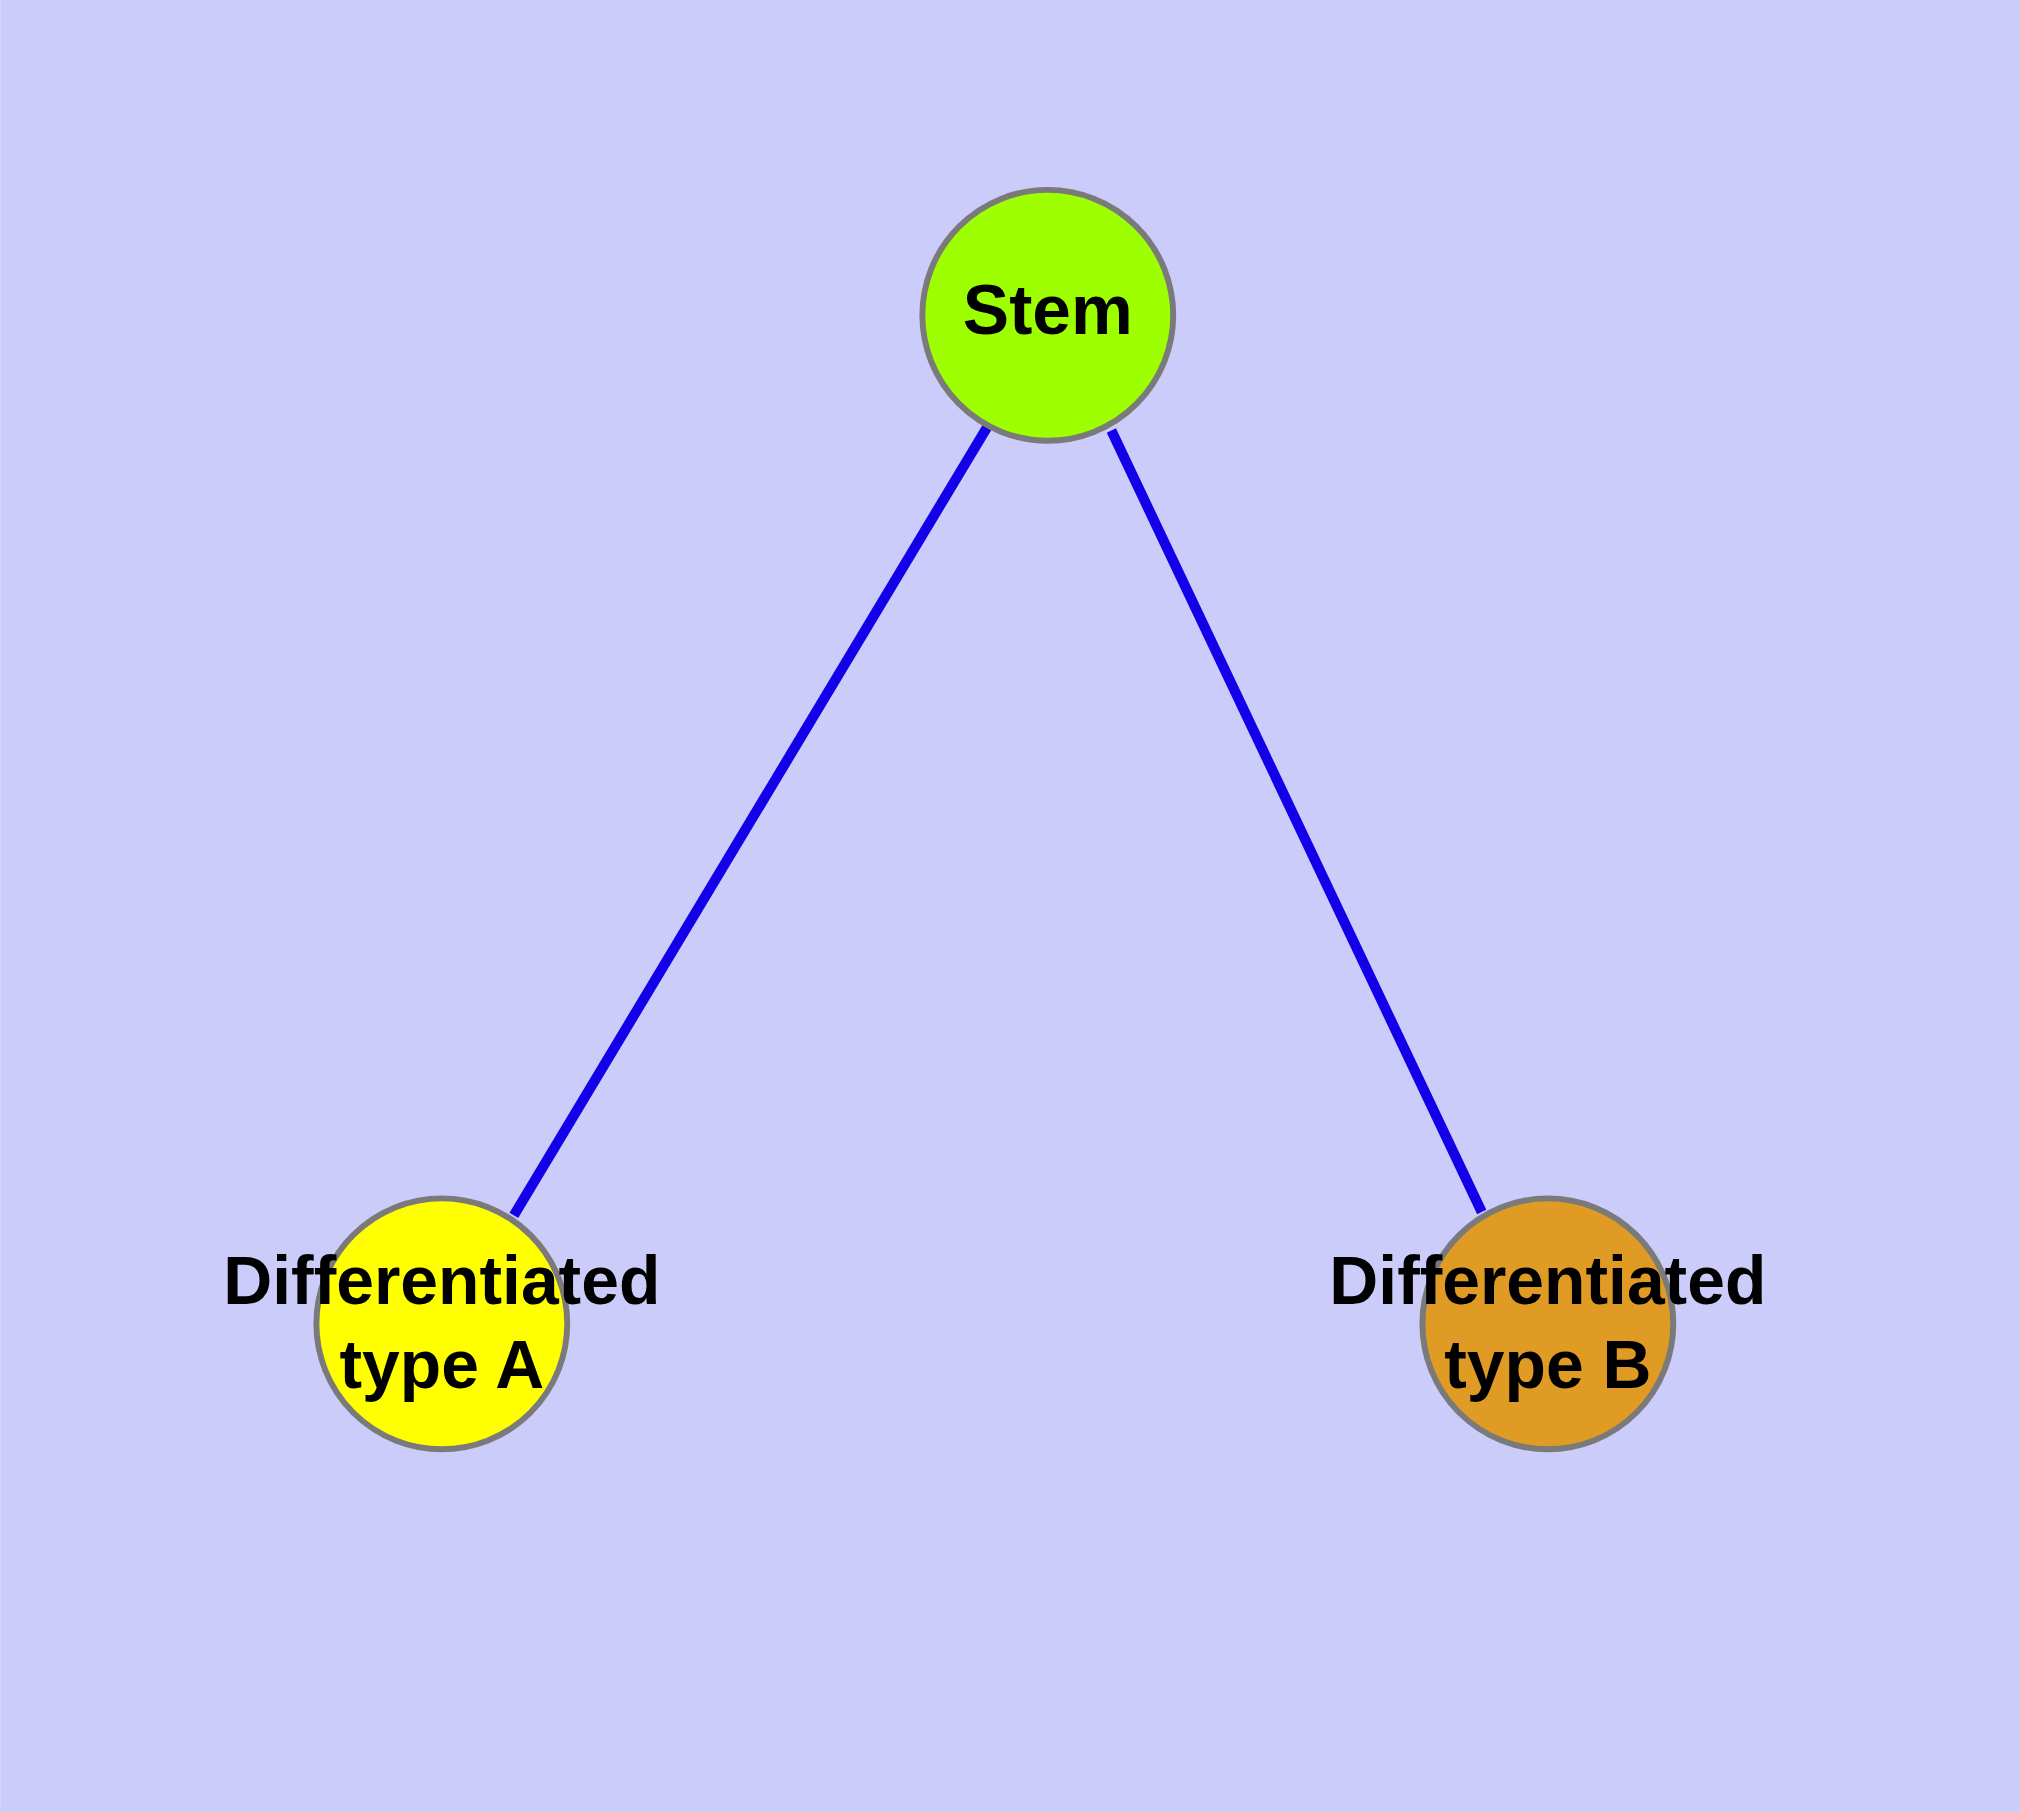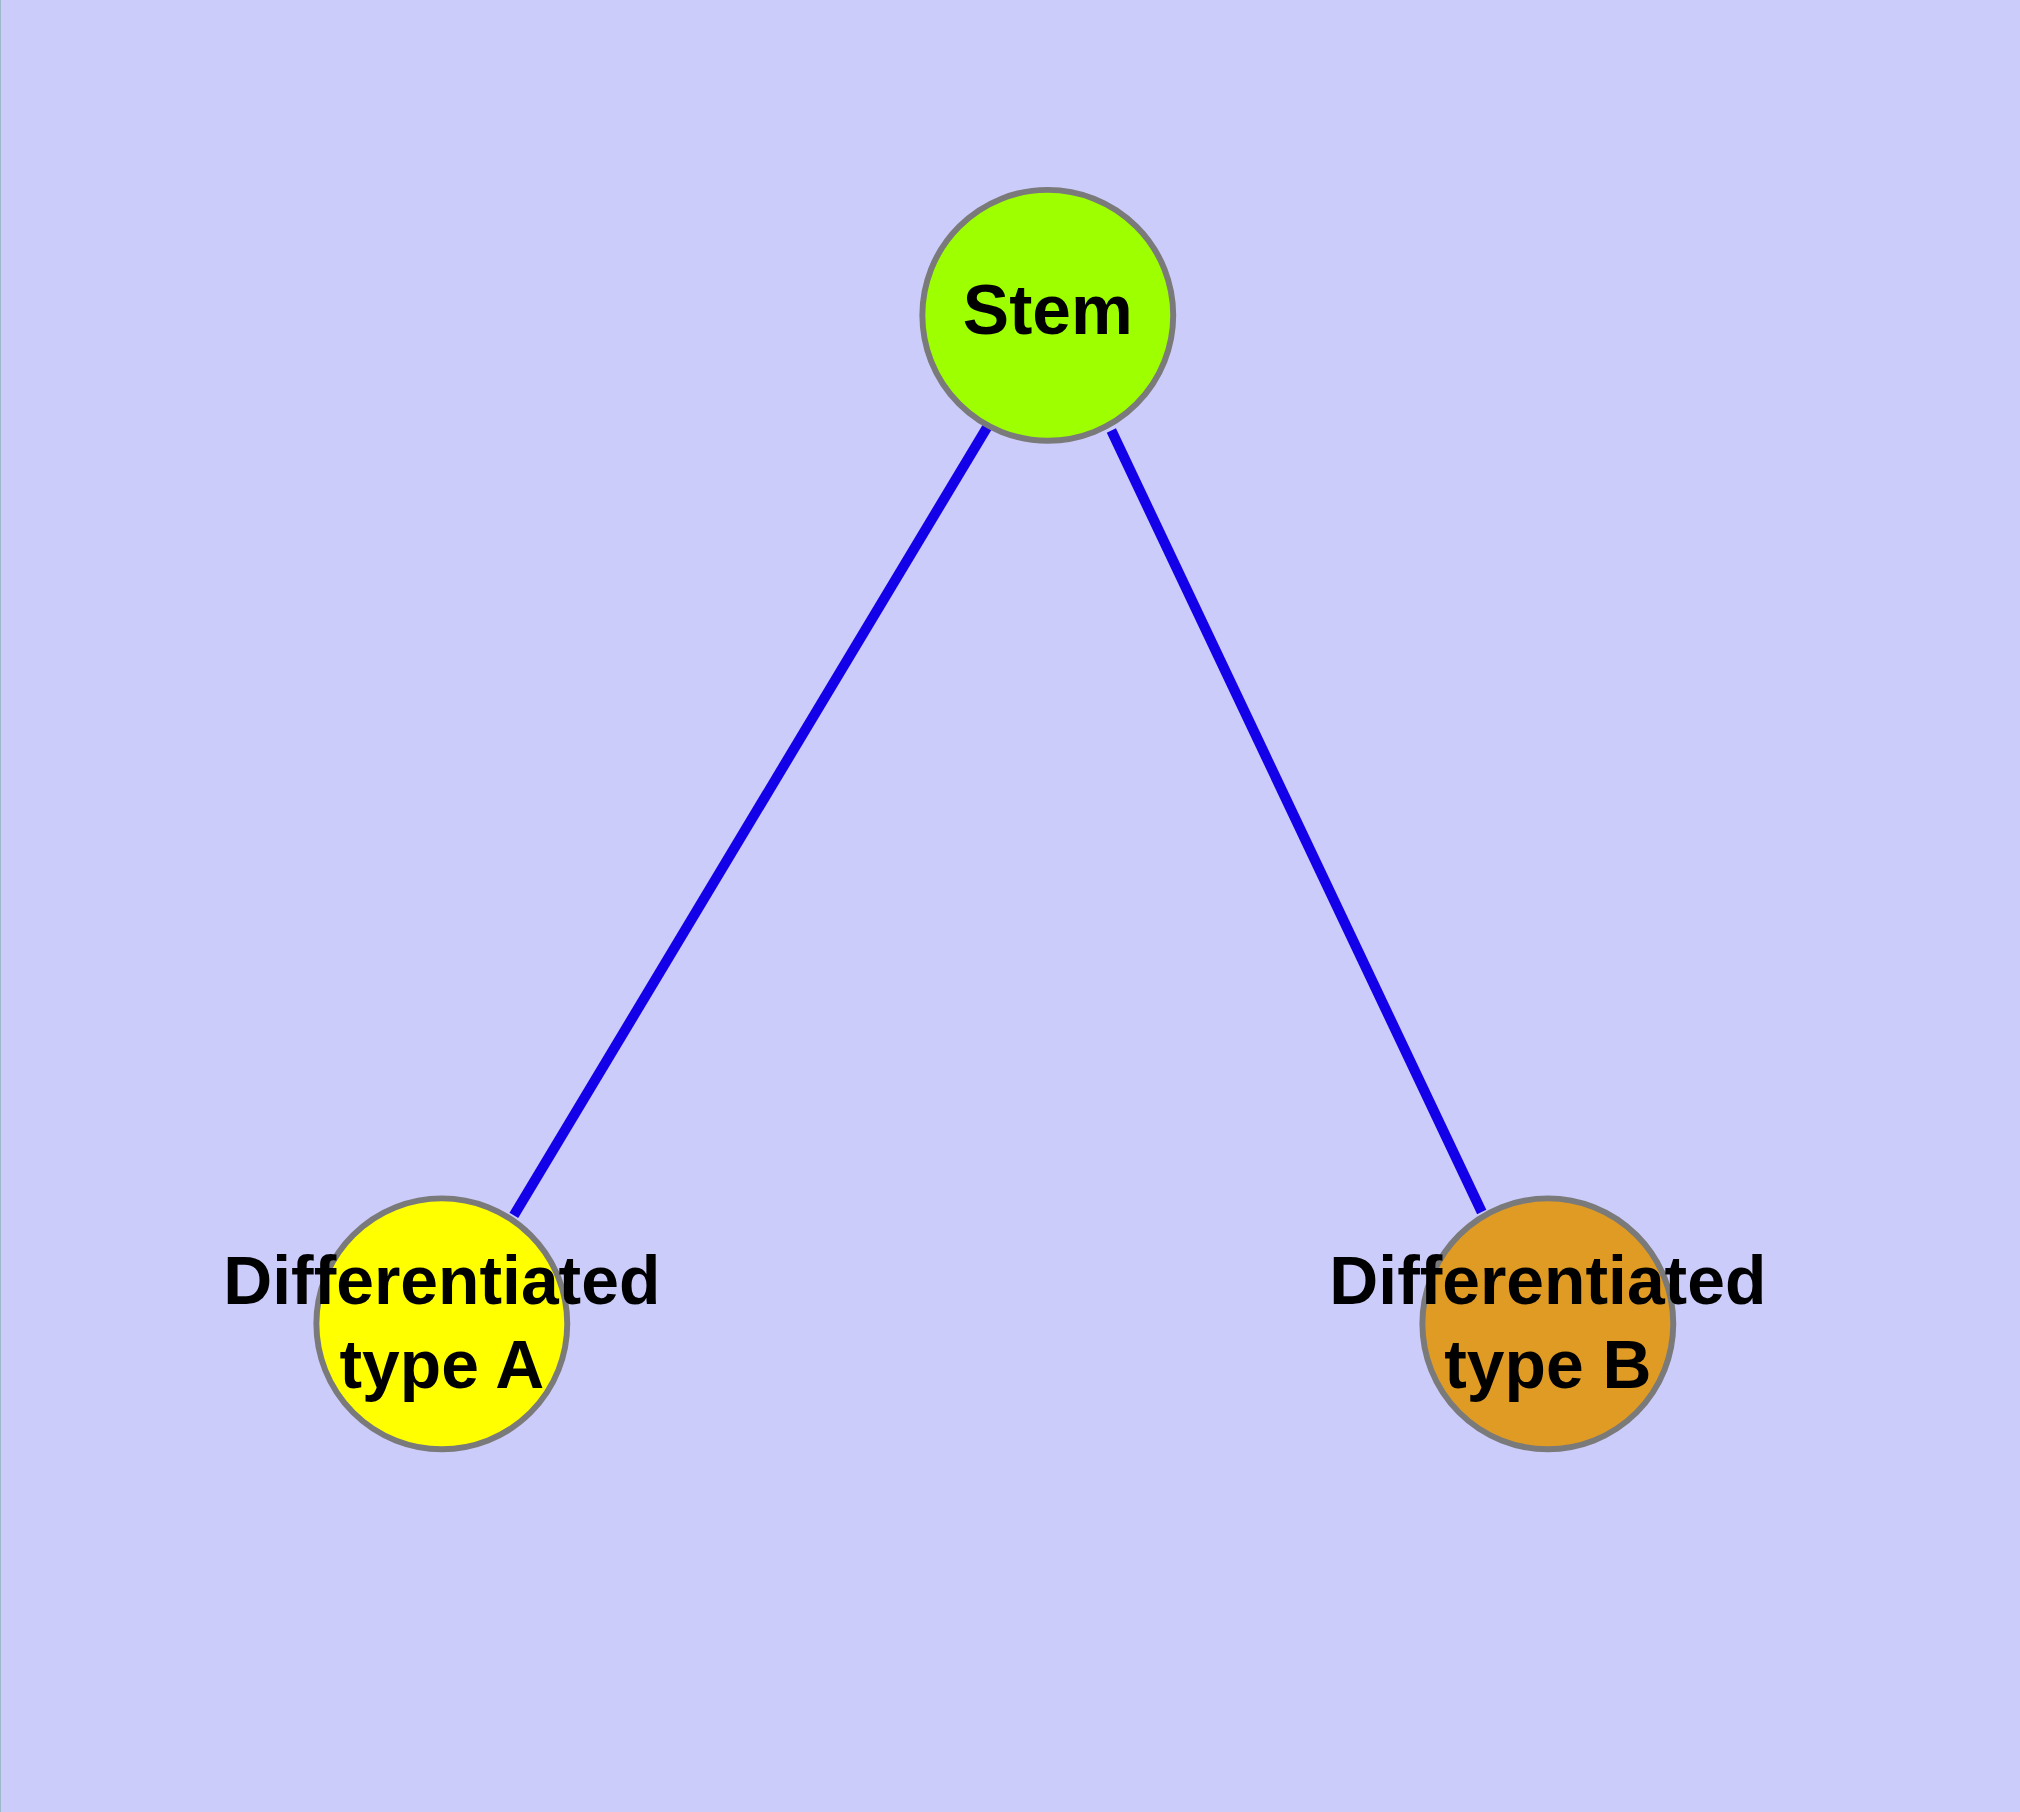--- a/index.html
+++ b/index.html
@@ -5,21 +5,21 @@
 <style>
   html, body {
     margin: 0;
     padding: 0;
     background: #ccccfa;
   }
   #canvas-wrap {
     position: relative;
     width: 2021px;
     height: 1812px;
-    background: #15803d;
+    background: #e5e5e5;
     overflow: hidden;
     font-family: "Liberation Sans", sans-serif;
   }
   #graph-svg {
     position: absolute;
     left: 0;
     top: 0;
     width: 2021px;
     height: 1812px;
     display: block;

